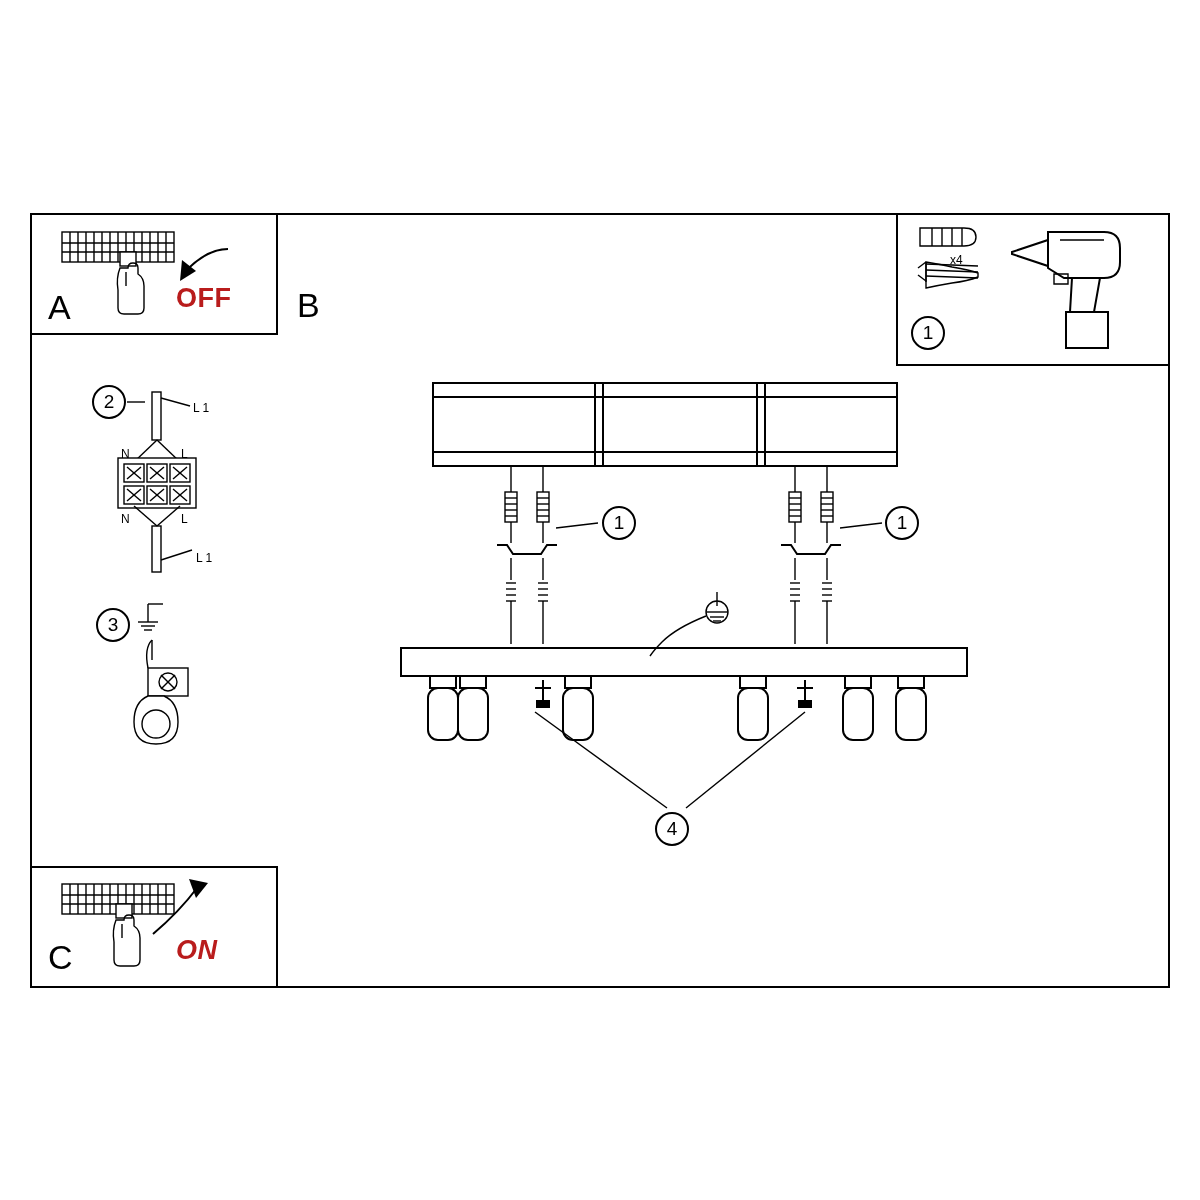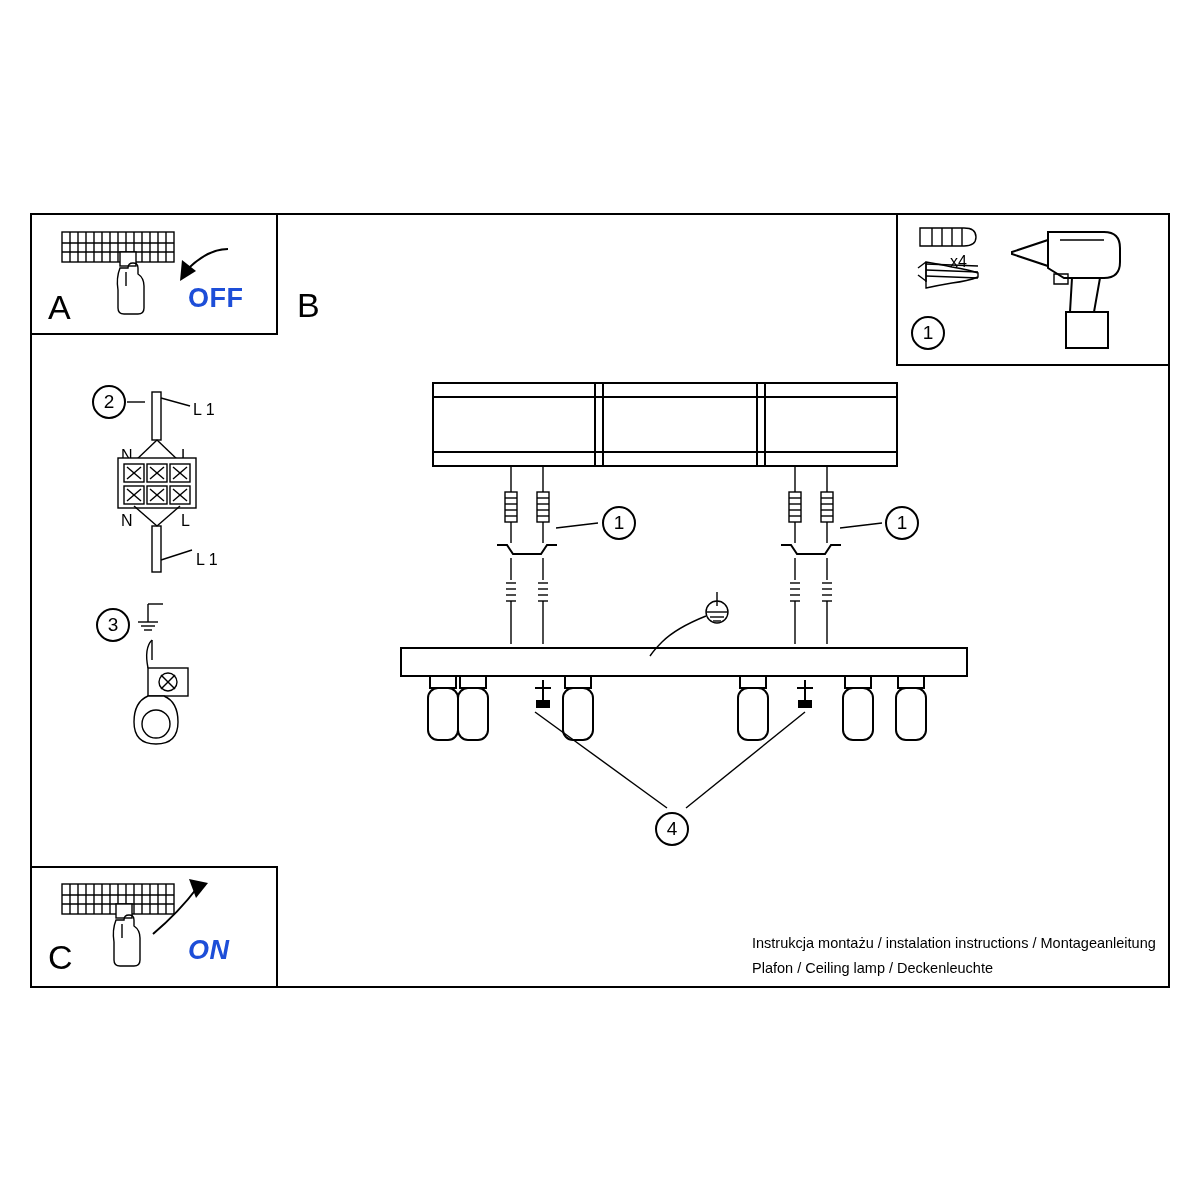--- a/index.html
+++ b/index.html
@@ -58,41 +58,40 @@
     position: absolute;
     font-size: 34px;
     font-weight: normal;
     color: #000;
     font-family: "Liberation Sans", sans-serif;
   }
   .bigword {
     position: absolute;
     font-size: 27px;
     font-weight: bold;
-    color: #1d4ed8;
+    color: #b91c1c;
     letter-spacing: 0.5px;
-    margin-left: 12px;
   }
   .callout {
     position: absolute;
     width: 34px;
     height: 34px;
     border: 2px solid #000;
     border-radius: 50%;
     box-sizing: border-box;
     display: flex;
     align-items: center;
     justify-content: center;
     font-size: 19px;
     color: #000;
     background: #fff;
   }
   .tinylabel {
     position: absolute;
-    font-size: 16px;
+    font-size: 12px;
     color: #000;
   }
   .caption {
     position: absolute;
     font-size: 14.5px;
     color: #000;
     line-height: 25px;
     white-space: nowrap;
   }
   svg.layer {
@@ -134,22 +133,20 @@
   <div class="callout" style="left:655px; top:812px;">4</div>
 
   <div class="tinylabel" style="left:950px; top:253px;">x4</div>
   <div class="tinylabel" style="left:193px; top:401px;">L 1</div>
   <div class="tinylabel" style="left:196px; top:551px;">L 1</div>
   <div class="tinylabel" style="left:121px; top:447px;">N</div>
   <div class="tinylabel" style="left:181px; top:447px;">L</div>
   <div class="tinylabel" style="left:121px; top:512px;">N</div>
   <div class="tinylabel" style="left:181px; top:512px;">L</div>
 
-  <div class="caption" style="left:752px; top:931px;">Instrukcja montażu / instalation instructions / Montageanleitung</div>
-  <div class="caption" style="left:752px; top:956px;">Plafon / Ceiling lamp / Deckenleuchte</div>
 
   <svg class="layer" viewBox="0 0 1200 1200">
 
     <g>
       <rect class="thinfill" x="62" y="232" width="112" height="30"></rect>
       <g class="thin">
         <line x1="70" y1="232" x2="70" y2="262"></line>
         <line x1="78" y1="232" x2="78" y2="262"></line>
         <line x1="86" y1="232" x2="86" y2="262"></line>
         <line x1="94" y1="232" x2="94" y2="262"></line>

